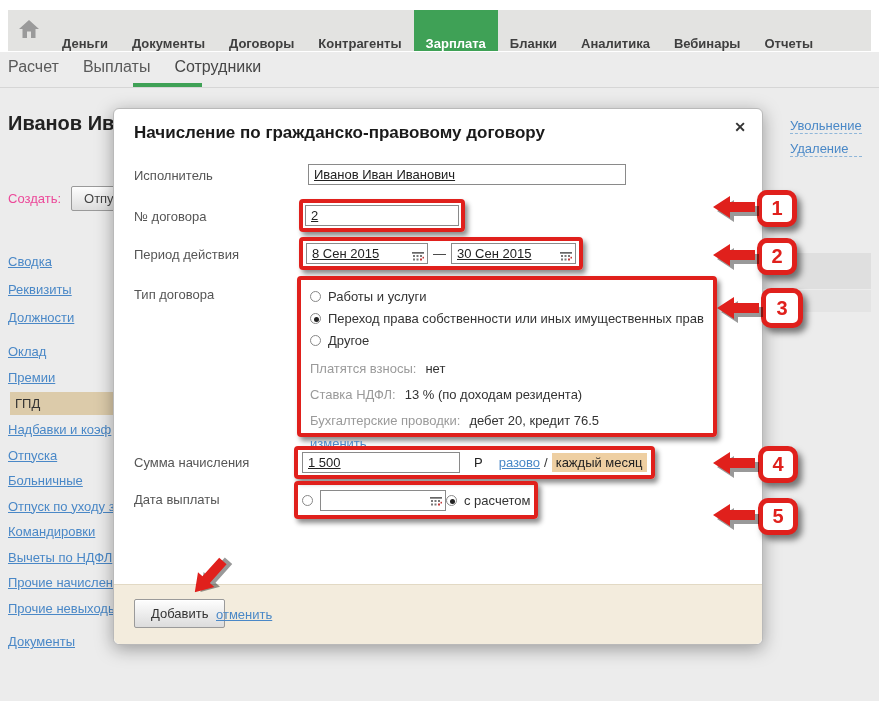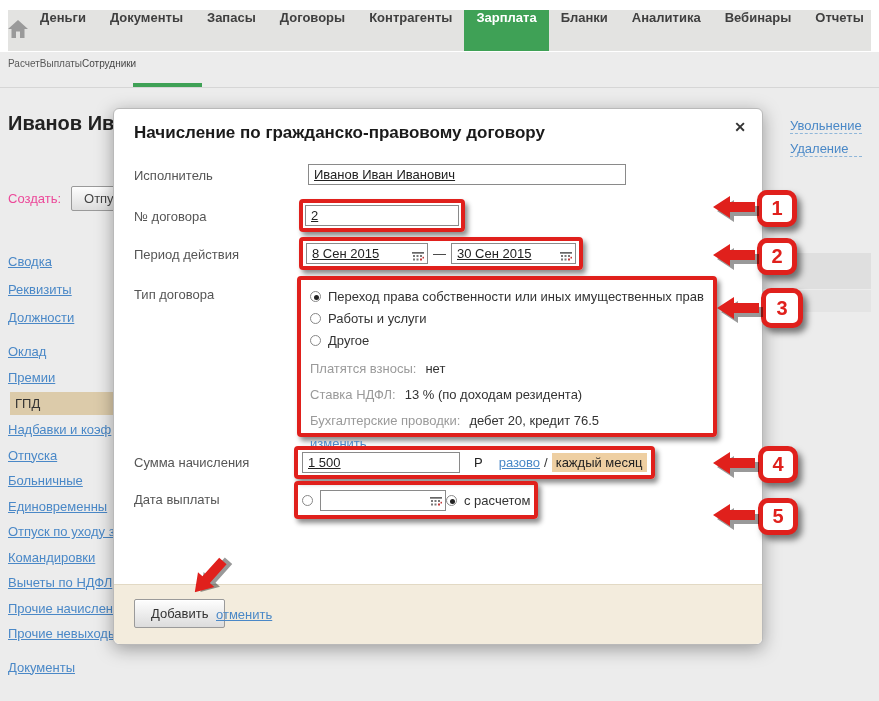--- a/index.html
+++ b/index.html
@@ -4,26 +4,26 @@
 <style>
   * { margin:0; padding:0; box-sizing:border-box; }
   body { font-family:"Liberation Sans", sans-serif; background:#fff; }
   .stage { position:relative; width:879px; height:701px; background:#fff; overflow:hidden; }
   .content-bg { position:absolute; left:0; top:52px; right:0; bottom:0; background:#ececec; }
 
   
   .navbar { position:absolute; left:8px; top:10px; right:8px; height:41px; background:#e3e3e1;
             display:flex; align-items:stretch; }
   .nav-home { width:42px; display:flex; align-items:center; justify-content:center; cursor:pointer; }
-  .nav-tab { display:flex; align-items:flex-start; padding:0 12px; font-size:13px; font-weight:bold;
+  .nav-tab { display:flex; align-items:flex-end; padding:0 12px; font-size:13px; font-weight:bold;
              color:#3f3f3f; cursor:pointer; white-space:nowrap; }
   .nav-tab.active { background:#3fa156; color:#fff; }
 
   
-  .subnav { position:absolute; left:8px; top:58px; display:flex; font-size:10px; color:#5a5a5a; }
+  .subnav { position:absolute; left:8px; top:58px; display:flex; gap:24px; font-size:16px; color:#5a5a5a; }
   .subnav-item { cursor:pointer; }
   .subnav-item.active { color:#464646; }
   .subnav-underline { position:absolute; left:133px; top:83px; width:69px; height:4px; background:#3fa156; }
   .subnav-divider { position:absolute; left:0; top:87px; right:0; height:1px; background:#d6d6d6; }
 
   a, .link { color:#4a88c7; text-decoration:underline; cursor:pointer; font-size:13px; }
   .link-dashed { text-decoration:none; border-bottom:1px dashed #8fb6d9; }
 
   .employee-heading { position:absolute; left:8px; top:112px; font-size:20px; font-weight:bold; color:#222; white-space:nowrap;text-align:center; }
   .create-row { position:absolute; left:8px; top:186px; display:flex; align-items:center; gap:10px; }
@@ -119,23 +119,20 @@
           </svg>
       </span>
     </div>
     <div class="nav-tab">
         <span>Деньги</span>
       </div>
     <div class="nav-tab">
         <span>Документы</span>
       </div>
     <div class="nav-tab">
-        <span>Запасы</span>
-      </div>
-    <div class="nav-tab">
         <span>Договоры</span>
       </div>
     <div class="nav-tab">
         <span>Контрагенты</span>
       </div>
     <div class="nav-tab active">
         <span>Зарплата</span>
       </div>
     <div class="nav-tab">
         <span>Бланки</span>
@@ -172,21 +169,20 @@
       <span class="sb-item"><a>Реквизиты</a></span>
       <span class="sb-item"><a>Должности</a></span>
     </div>
     <div class="sb-group sb-group-1">
       <span class="sb-item"><a>Оклад</a></span>
       <span class="sb-item"><a>Премии</a></span>
       <span class="sb-item active">ГПД</span>
       <span class="sb-item"><a>Надбавки и коэф</a></span>
       <span class="sb-item"><a>Отпуска</a></span>
       <span class="sb-item"><a>Больничные</a></span>
-      <span class="sb-item"><a>Единовременны</a></span>
       <span class="sb-item"><a>Отпуск по уходу з</a></span>
       <span class="sb-item"><a>Командировки</a></span>
       <span class="sb-item"><a>Вычеты по НДФЛ</a></span>
       <span class="sb-item"><a>Прочие начислен</a></span>
       <span class="sb-item"><a>Прочие невыходы</a></span>
     </div>
     <div class="sb-group sb-group-2">
       <span class="sb-item"><a>Документы</a></span>
 
     </div>
@@ -252,26 +248,26 @@
               </g>
             </svg>
         </span>
       </span>
     </div>
 
     <div class="lbl" style="top:178px">Тип договора</div>
     <div class="redbox box-type">
       <div class="type-col">
         <div class="radio-row">
+          <span class="radio"></span>
+          <span>Работы и услуги</span>
+        </div>
+        <div class="radio-row">
           <span class="radio checked"></span>
           <span>Переход права собственности или иных имущественных прав</span>
-        </div>
-        <div class="radio-row">
-          <span class="radio"></span>
-          <span>Работы и услуги</span>
         </div>
         <div class="radio-row">
           <span class="radio"></span>
           <span>Другое</span>
         </div>
         <div class="info-row" style="margin-top:5px">
           <span class="info-label">Платятся взносы:</span>
           <span class="info-value">нет</span>
         </div>
         <div class="info-row">

